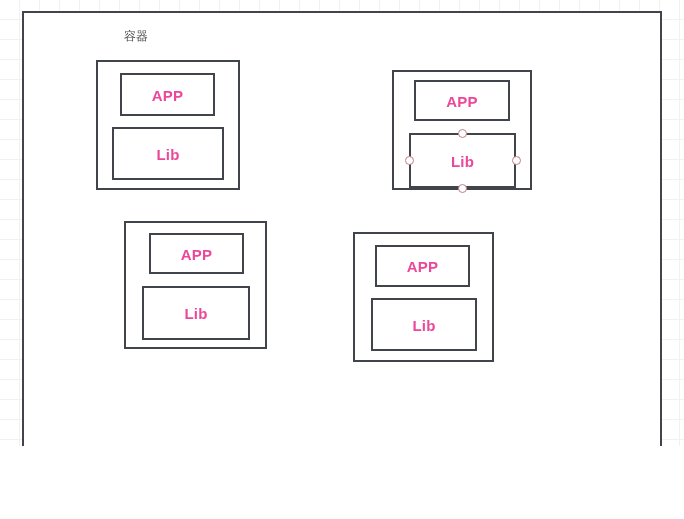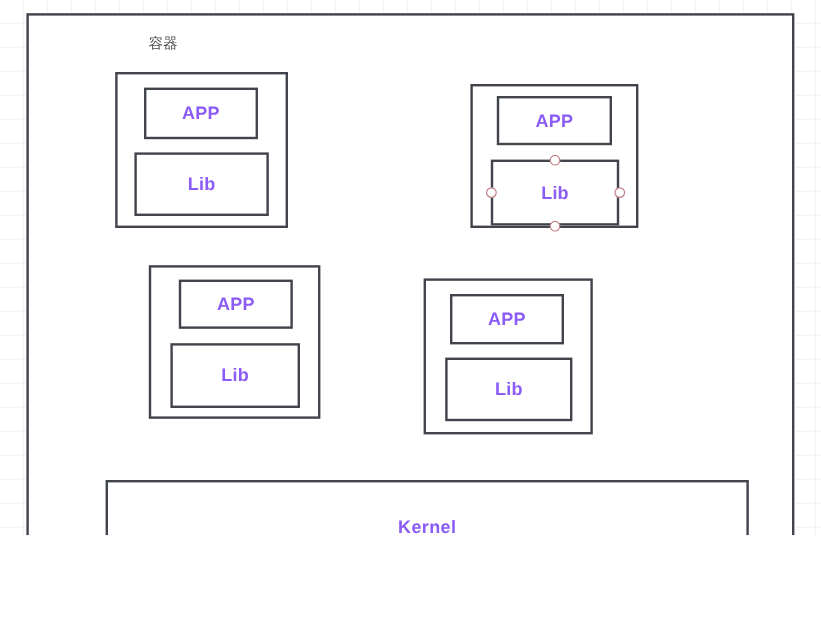--- a/index.html
+++ b/index.html
@@ -41,21 +41,21 @@
     border-width: 2px;
   }
 
   .box.leaf {
     border-width: 2px;
   }
 
   
   .label {
     position: absolute;
-    color: #8b5cf6;
+    color: #ec4899;
     font-weight: bold;
     text-align: center;
     white-space: nowrap;
     user-select: none;
   }
 
   .label.centered {
     left: 0;
     right: 0;
     top: 50%;
@@ -154,18 +154,15 @@
   <div class="box container" style="left:353px; top:232px; width:141px; height:130px;"></div>
 
   <div class="box leaf" style="left:375px; top:245px; width:95px; height:42px;">
     <div class="label leaf-label centered">APP</div>
   </div>
 
   <div class="box leaf" style="left:371px; top:298px; width:106px; height:53px;">
     <div class="label leaf-label centered">Lib</div>
   </div>
 
-  <div class="box container" style="left:88px; top:400px; width:536px; height:80px;">
-    <div class="label kernel-label centered">Kernel</div>
-  </div>
 
 
 </div>
 
 </body></html>

